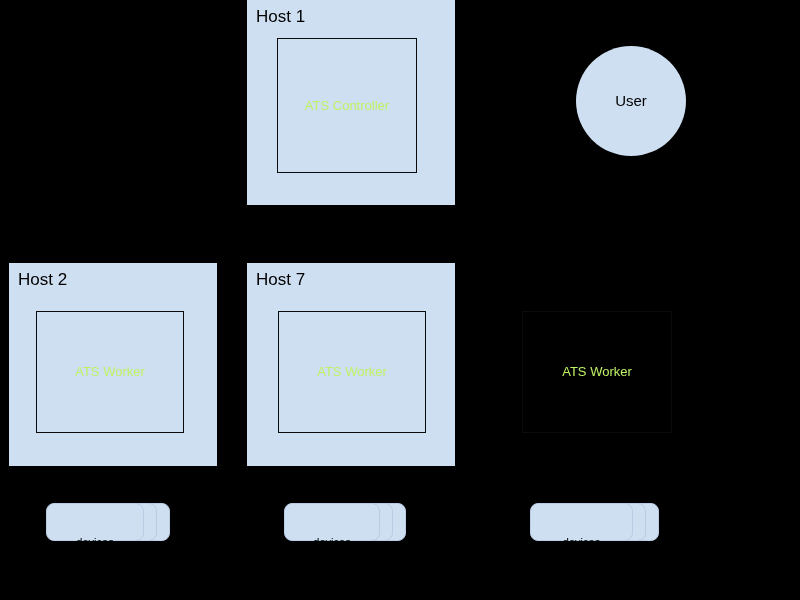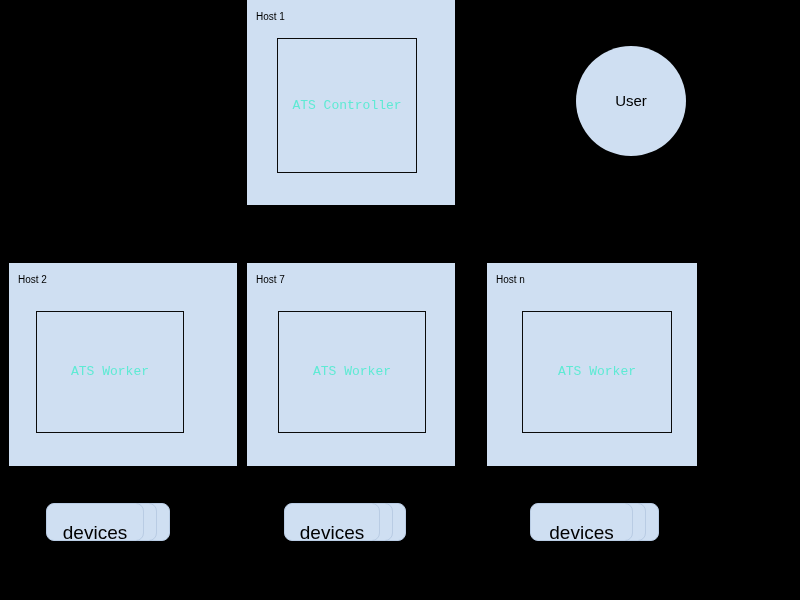--- a/index.html
+++ b/index.html
@@ -23,43 +23,42 @@
   
   .host-box {
     position: absolute;
     background: #cfdff2;
     box-sizing: border-box;
   }
   .host-label {
     position: absolute;
     left: 9px;
     top: 9px;
-    font-size: 10px;
+    font-size: 17px;
     line-height: 16px;
     color: #000000;
     white-space: nowrap;
   }
 
   
   .inner-box {
     position: absolute;
     border: 1px solid #0b0b0b;
     box-sizing: border-box;
     background: transparent;
     display: flex;
     align-items: center;
     justify-content: center;
   }
   .inner-label {
     font-size: 13px;
     line-height: 16px;
-    color: #5eead4;
+    color: #bef264;
     white-space: nowrap;
     text-align: center;
-    font-family: Liberation Mono, monospace;
   }
 
   
   .user-circle {
     position: absolute;
     border-radius: 50%;
     background: #cfdff2;
     display: flex;
     align-items: center;
     justify-content: center;
@@ -85,26 +84,26 @@
     border-radius: 8px;
     box-sizing: border-box;
   }
   .devices-stack .layer-back2  { right: 0px;  width: 26px; }
   .devices-stack .layer-back1  { right: 13px; width: 26px; }
   .devices-stack .layer-front  { left: 0px;   right: 26px; }
   .devices-stack .devices-label {
     position: absolute;
     left: 0;
     right: 26px;
-    top: 7px;
+    top: 16px;
     height: 46px;
     display: flex;
     align-items: center;
     justify-content: center;
-    font-size: 19px;
+    font-size: 11px;
     line-height: 18px;
     color: #000000;
     white-space: nowrap;
   }
 </style>
 </head>
 <body>
 
 <div id="canvas">
 
@@ -112,37 +111,34 @@
     <span class="host-label">Host 1</span>
   </div>
   <div class="inner-box" id="host-1-inner" style="left: 277px; top: 38px; width: 140px; height: 135px;">
     <span class="inner-label">ATS Controller</span>
   </div>
 
   <div class="user-circle" id="user-node" style="left: 576px; top: 46px; width: 110px; height: 110px;">
     <span class="user-label">User</span>
   </div>
 
-  <div class="host-box" id="host-2-box" style="left: 9px; top: 263px; width: 228px; height: 203px;">
+  <div class="host-box" id="host-2-box" style="left: 9px; top: 263px; width: 208px; height: 203px;">
     <span class="host-label">Host 2</span>
   </div>
   <div class="inner-box" id="host-2-inner" style="left: 36px; top: 311px; width: 148px; height: 122px;">
     <span class="inner-label">ATS Worker</span>
   </div>
 
   <div class="host-box" id="host-3-box" style="left: 247px; top: 263px; width: 208px; height: 203px;">
     <span class="host-label">Host 7</span>
   </div>
   <div class="inner-box" id="host-3-inner" style="left: 278px; top: 311px; width: 148px; height: 122px;">
     <span class="inner-label">ATS Worker</span>
   </div>
 
-  <div class="host-box" id="host-n-box" style="left: 487px; top: 263px; width: 210px; height: 203px;">
-    <span class="host-label">Host n</span>
-  </div>
   <div class="inner-box" id="host-n-inner" style="left: 522px; top: 311px; width: 150px; height: 122px;">
     <span class="inner-label">ATS Worker</span>
   </div>
 
   <div class="devices-stack" id="devices-0" style="left: 46px; top: 503px; width: 124px;">
     <div class="layer layer-back2"></div>
     <div class="layer layer-back1"></div>
     <div class="layer layer-front"></div>
     <span class="devices-label">devices</span>
   </div>

